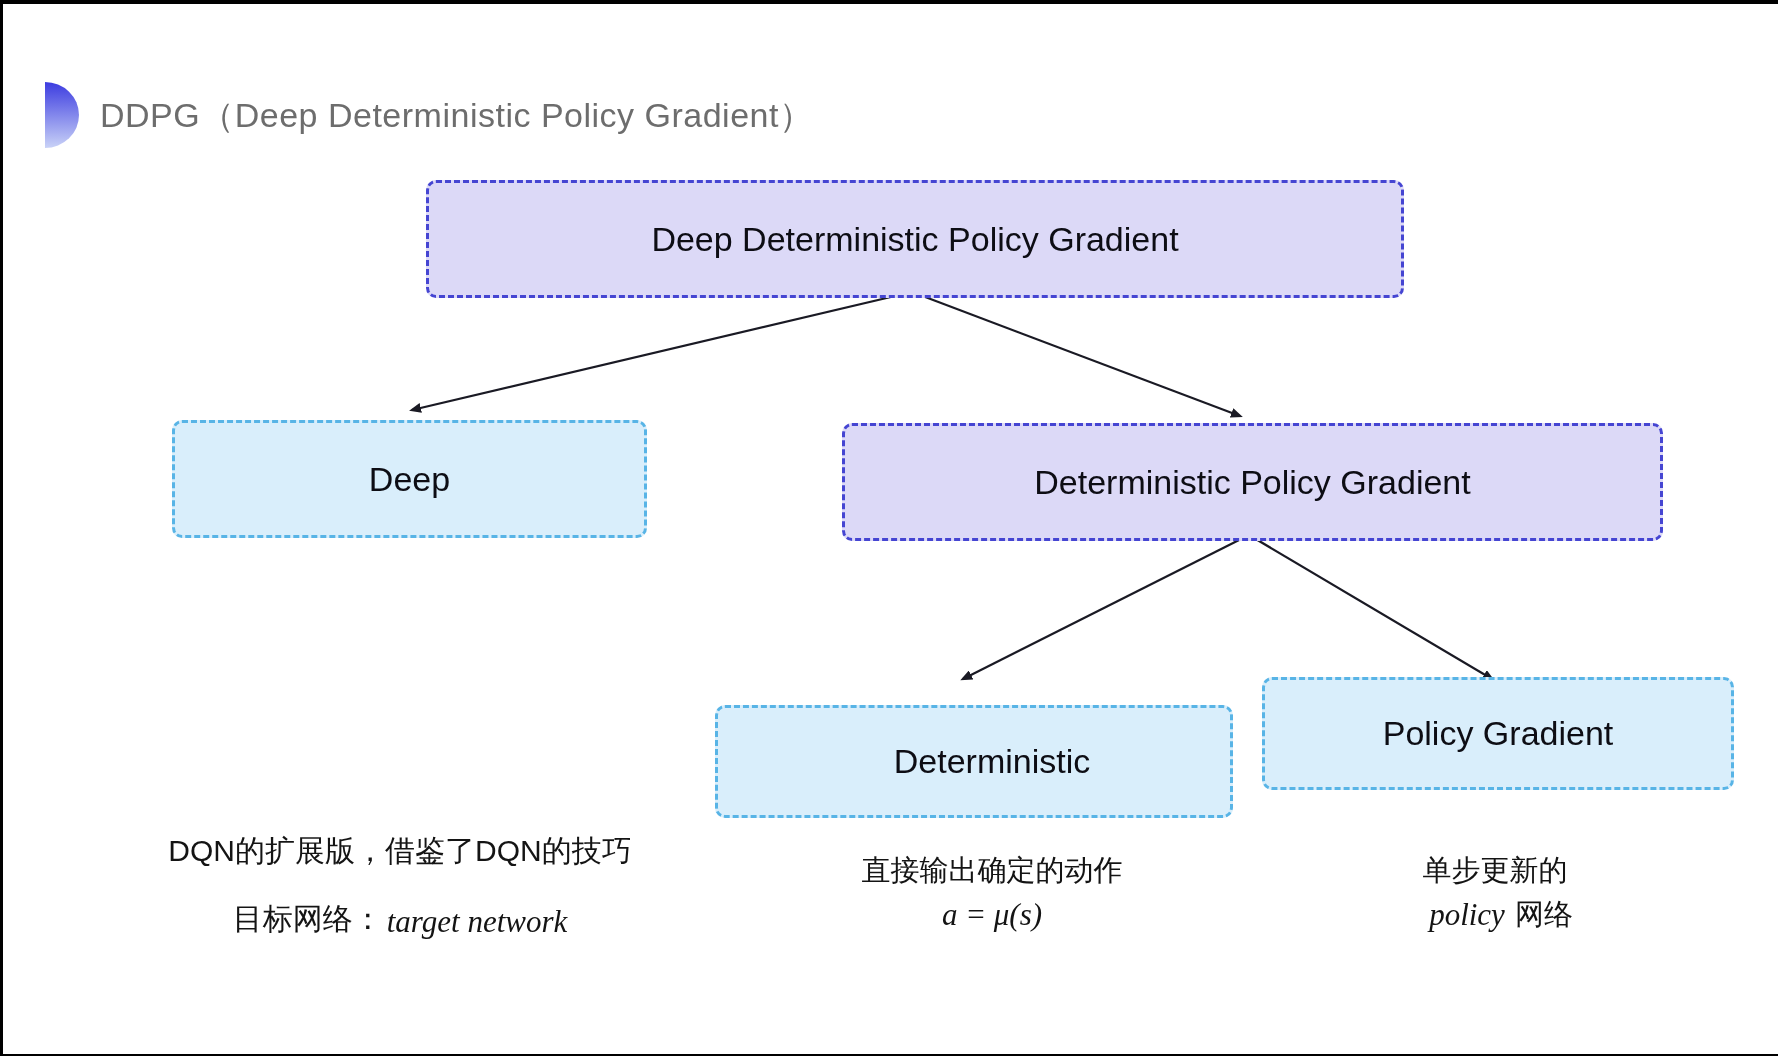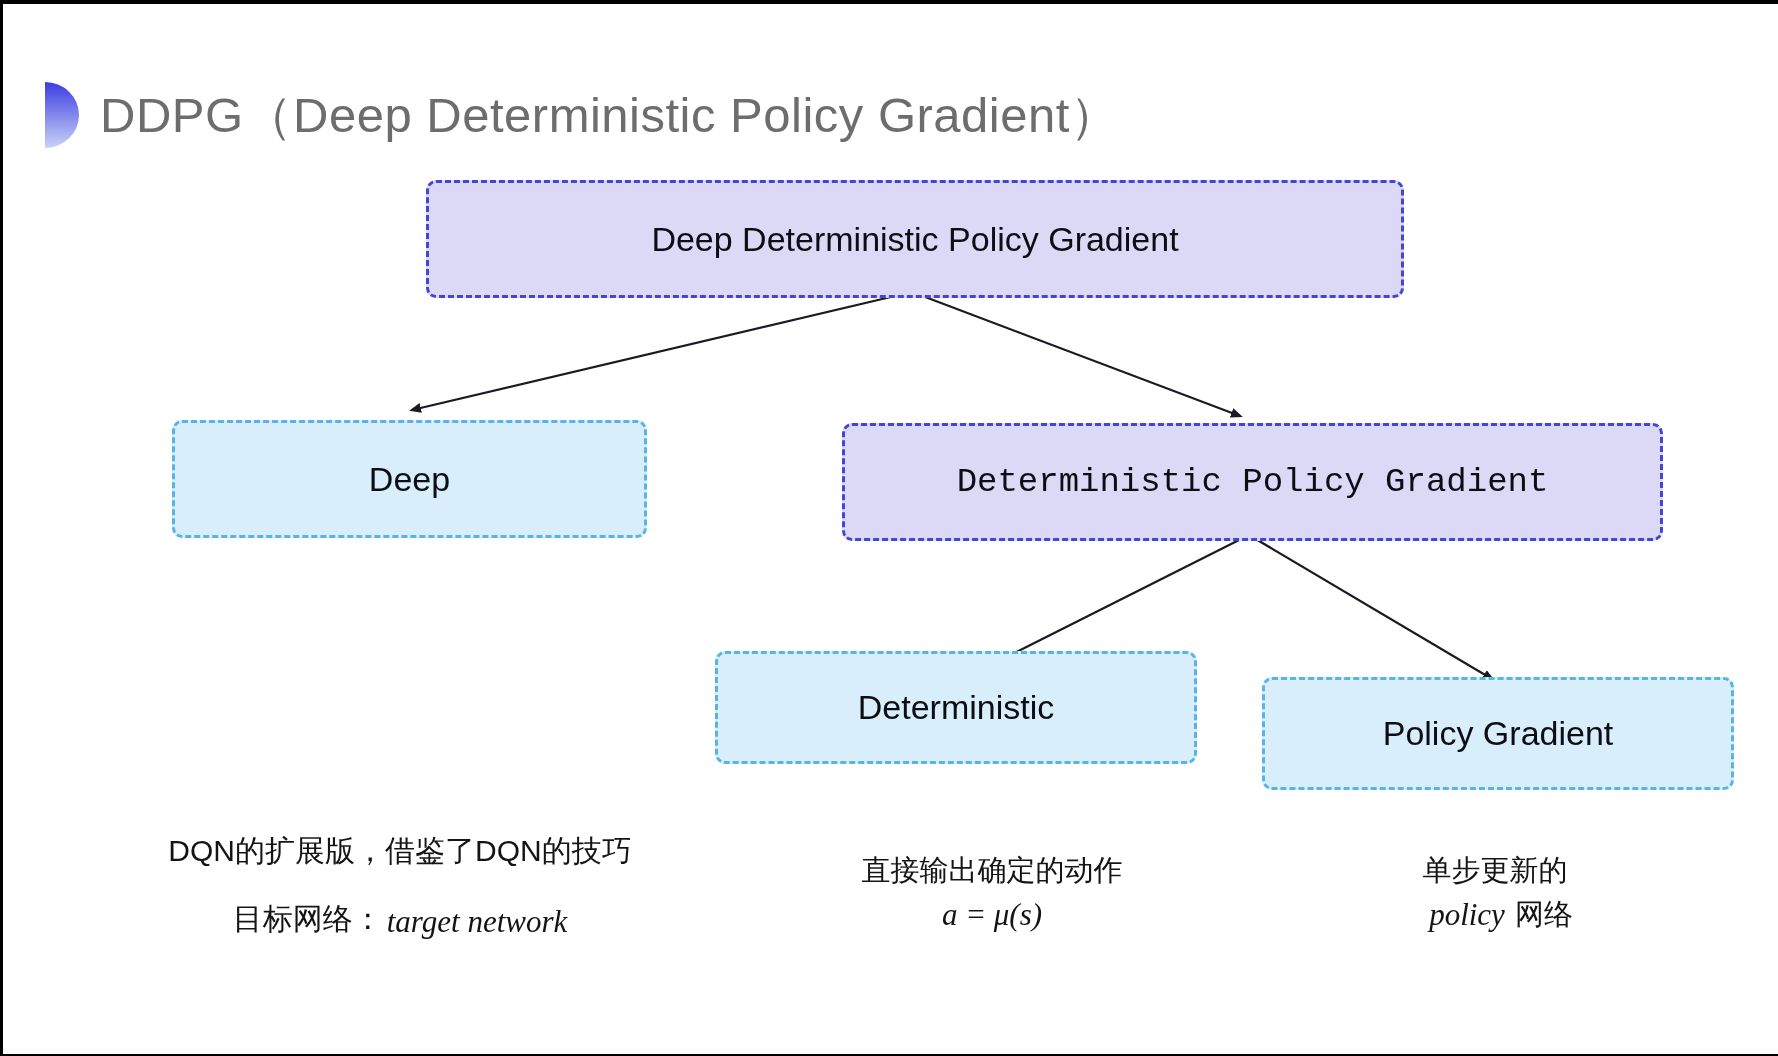--- a/index.html
+++ b/index.html
@@ -17,39 +17,39 @@
   .frame-bottom { position:absolute; left:0; bottom:0; width:100%; height:2px; background:#000; }
 
   
   .title-disc {
     position:absolute; left:45px; top:82px; width:34px; height:66px;
     border-radius: 0 34px 34px 0 / 0 33px 33px 0;
     background: linear-gradient(to bottom, var(--accent-disc-top,#3c3ce0), var(--accent-disc-bottom,#c9d2f7));
   }
   .slide-title {
     position:absolute; left:100px; top:80px; height:70px; line-height:70px;
-    font-size:49px; font-weight:400; letter-spacing:0.5px;
+    font-size:34px; font-weight:400; letter-spacing:0.5px;
     color: var(--title-text,#6d6d6d); white-space:nowrap;
   }
 
   
   .node {
     position:absolute;
     display:flex; align-items:center; justify-content:center;
     border-radius:10px;
     font-size:34px; font-weight:500; color:#0d0d14;
     text-align:center; white-space:nowrap;
   }
   .node.purple { background: var(--purple-fill,#dcd9f7); border: 3px dashed var(--purple-border,#4545d2); }
   .node.cyan   { background: var(--cyan-fill,#d9eefb);   border: 3px dashed var(--cyan-border,#58b4e6); }
 
   #node-root { left:426px; top:180px; width:972px; height:112px; }
   #node-deep { left:172px; top:420px; width:469px; height:112px; }
-  #node-dpg  { left:842px; top:423px; width:815px; height:112px;font-family:Liberation Mono, monospace; }
-  #node-det  { left:715px; top:651px; width:476px; height:107px; }
+  #node-dpg  { left:842px; top:423px; width:815px; height:112px; }
+  #node-det  { left:715px; top:705px; width:476px; height:107px;padding-left:36px; }
   #node-pg   { left:1262px; top:649px; width:466px; height:107px;margin-top:28px; }
 
   
   #arrows { position:absolute; left:0; top:0; width:1778px; height:1056px; pointer-events:none; }
   #arrows line { stroke: var(--arrow,#1a1a24); stroke-width: 2.2; }
   #arrows .arrowhead-shape { fill: var(--arrow,#1a1a24); }
 
   
   .note { position:absolute; color: var(--note-text,#141414); text-align:center; }
   .note .row { display:flex; align-items:center; justify-content:center; white-space:nowrap; }

